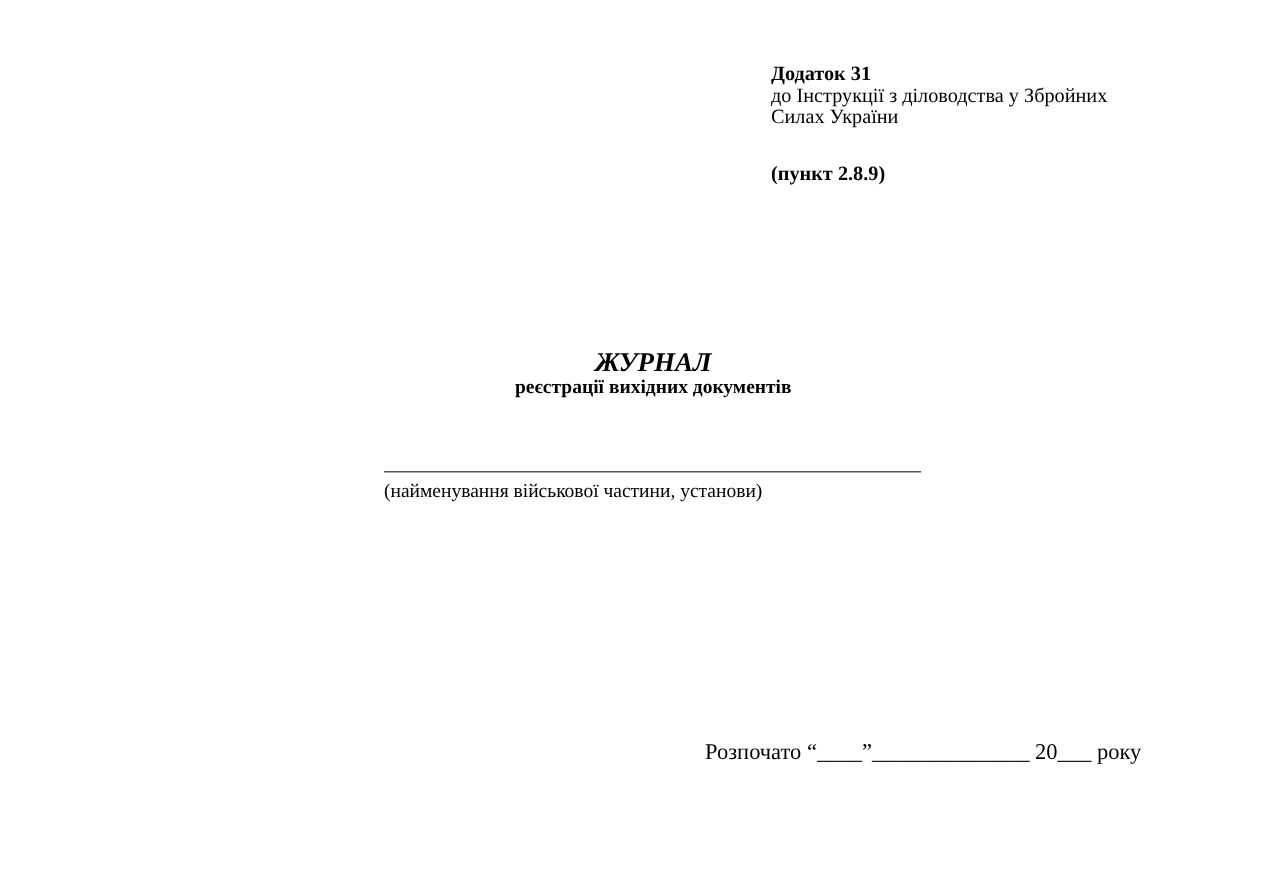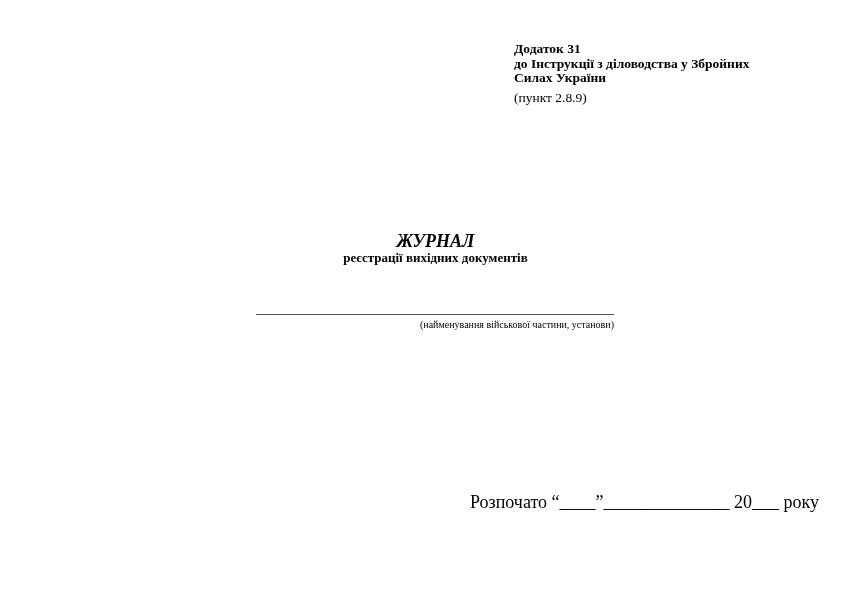--- a/index.html
+++ b/index.html
@@ -29,25 +29,25 @@
       width: 260px;
       font-size: 13.5px;
       line-height: 14px;
     }
     .annex .annex-title {
       font-weight: bold;
       margin-bottom: 1px;
     }
     .annex .annex-ref {
       display: block;
-      font-weight: bold;
     }
     .annex .annex-point {
       display: block;
-      margin-top: 6px;
+      margin-top: 24px;
+      font-weight: bold;
     }
     .title-block {
       position: absolute;
       left: 0;
       top: 227px;
       width: 871px;
       text-align: center;
     }
     .title-block .main-title {
       font-size: 18px;
@@ -65,29 +65,29 @@
       left: 256px;
       top: 310px;
       width: 358px;
       border-top: 1px solid #555555;
     }
     .unit-caption {
       position: absolute;
       left: 256px;
       top: 315px;
       width: 358px;
-      text-align: right;
-      font-size: 10px;
+      text-align: left;
+      font-size: 13px;
     }
     .dates {
       position: absolute;
       left: 470px;
       top: 489px;
       width: 297px;
-      font-size: 18px;
+      font-size: 15px;
     }
     .dates .row {
       height: 23px;
       line-height: 18px;
       white-space: pre;
     }
   </style>
 </head>
 <body>
 

